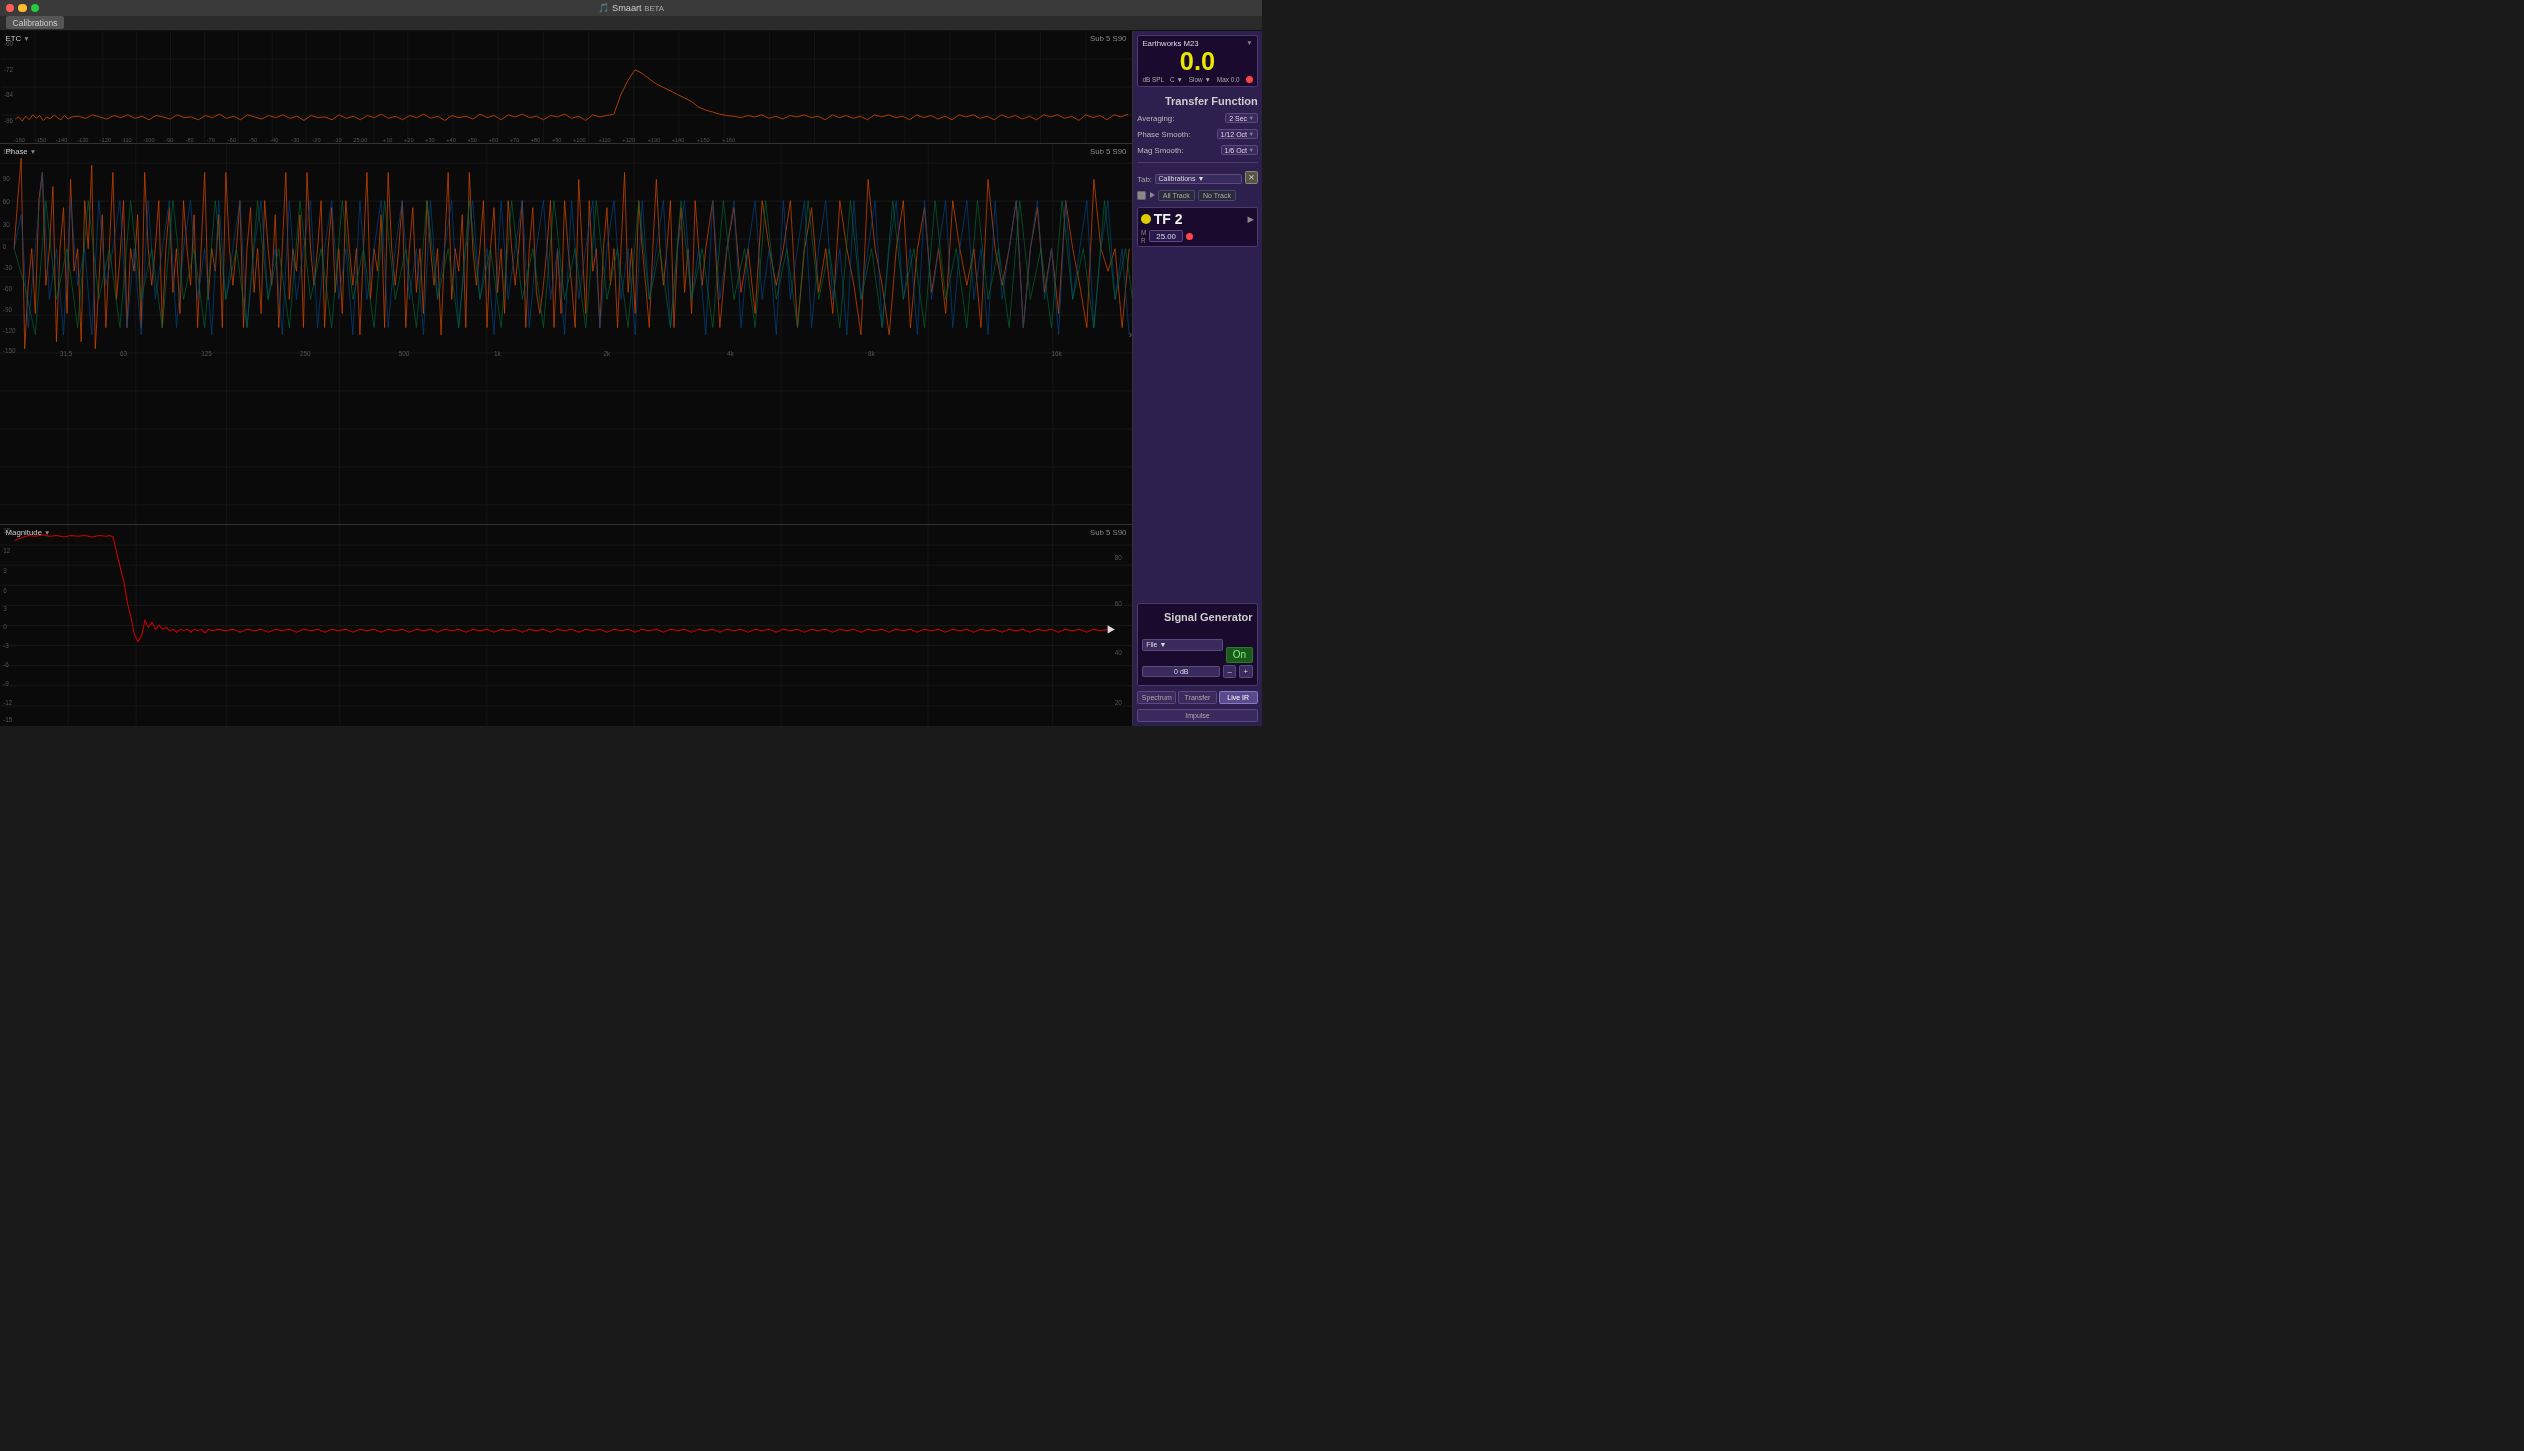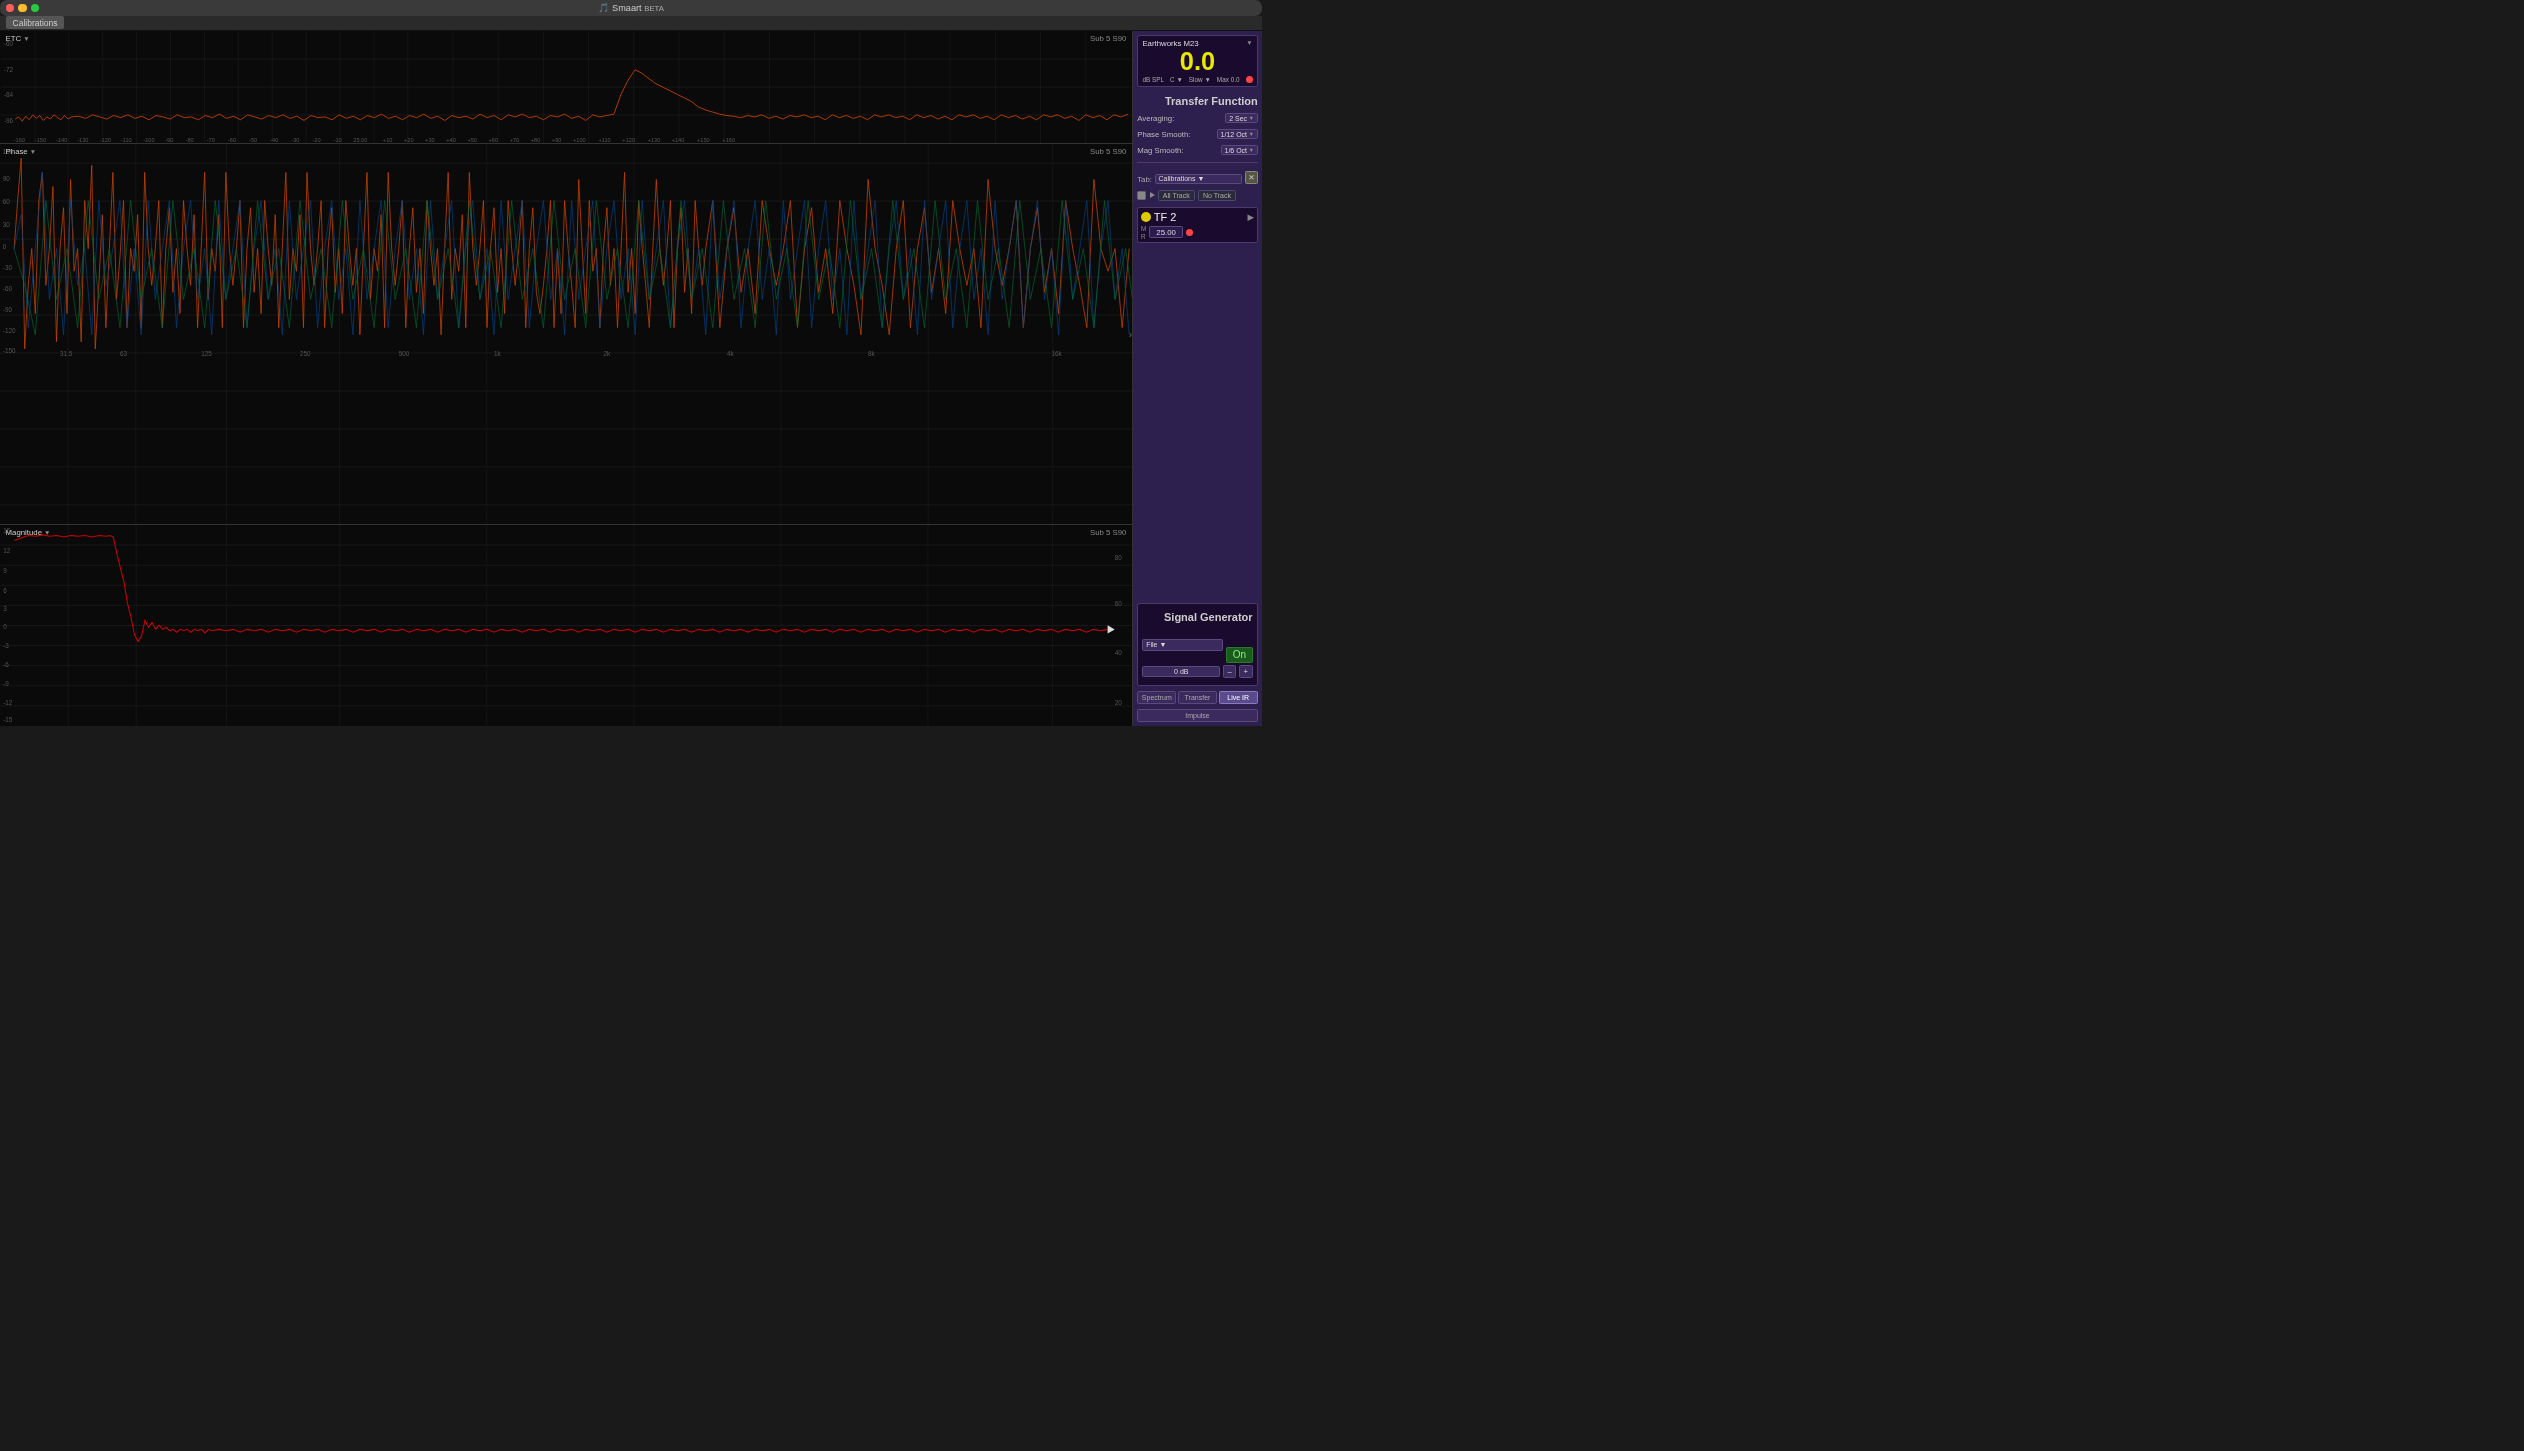--- a/index.html
+++ b/index.html
@@ -14,21 +14,20 @@
     }
 
     
     .titlebar {
       height: 15.5px;
       background: #3a3a3a;
       display: flex;
       align-items: center;
       justify-content: center;
       position: relative;
-      border-radius: 7px;
     }
     .titlebar-buttons {
       position: absolute;
       left: 5.6px;
       display: flex;
       gap: 4.2px;
     }
     .tb-btn {
       width: 8.5px;
       height: 8.5px;
@@ -277,22 +276,22 @@
       gap: 2.8px;
     }
     .tf-dot-yellow {
       width: 10px;
       height: 10px;
       border-radius: 50%;
       background: #ddcc00;
     }
     .tf-channel-name {
       color: #eee;
-      font-size: 11px;
-      font-weight: normal;
+      font-size: 14px;
+      font-weight: bold;
       flex: 1;
     }
     .tf-play-arrow {
       color: #888;
       font-size: 8.5px;
     }
     .tf-channel-sub {
       display: flex;
       align-items: center;
       margin-top: 2.1px;

